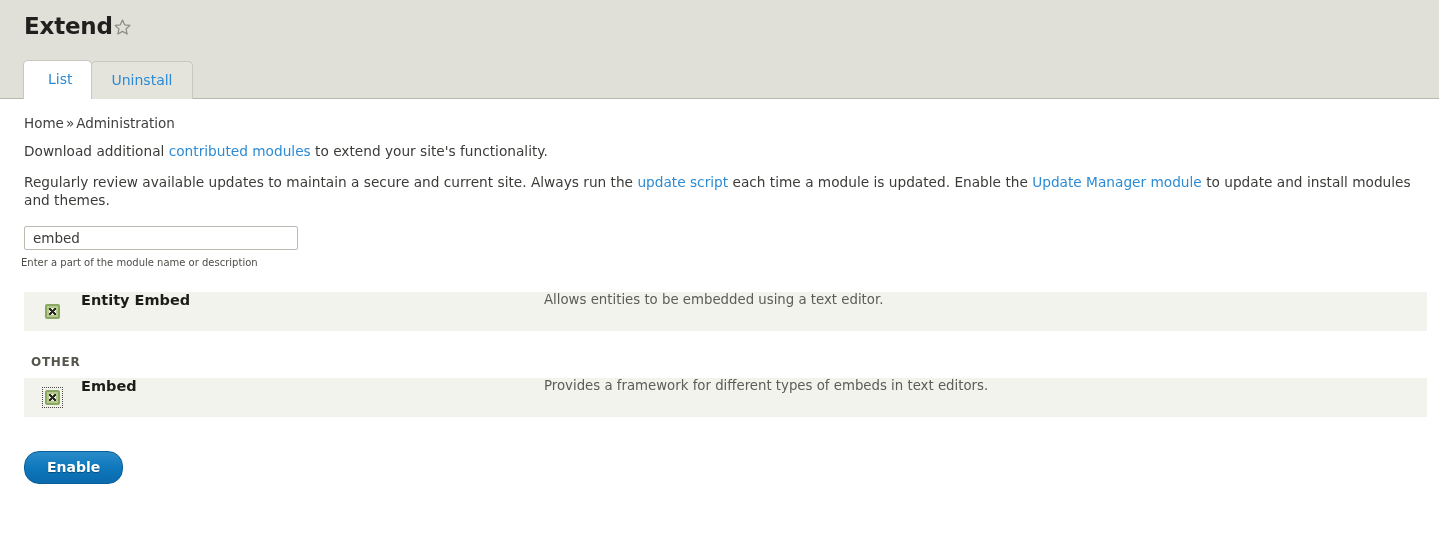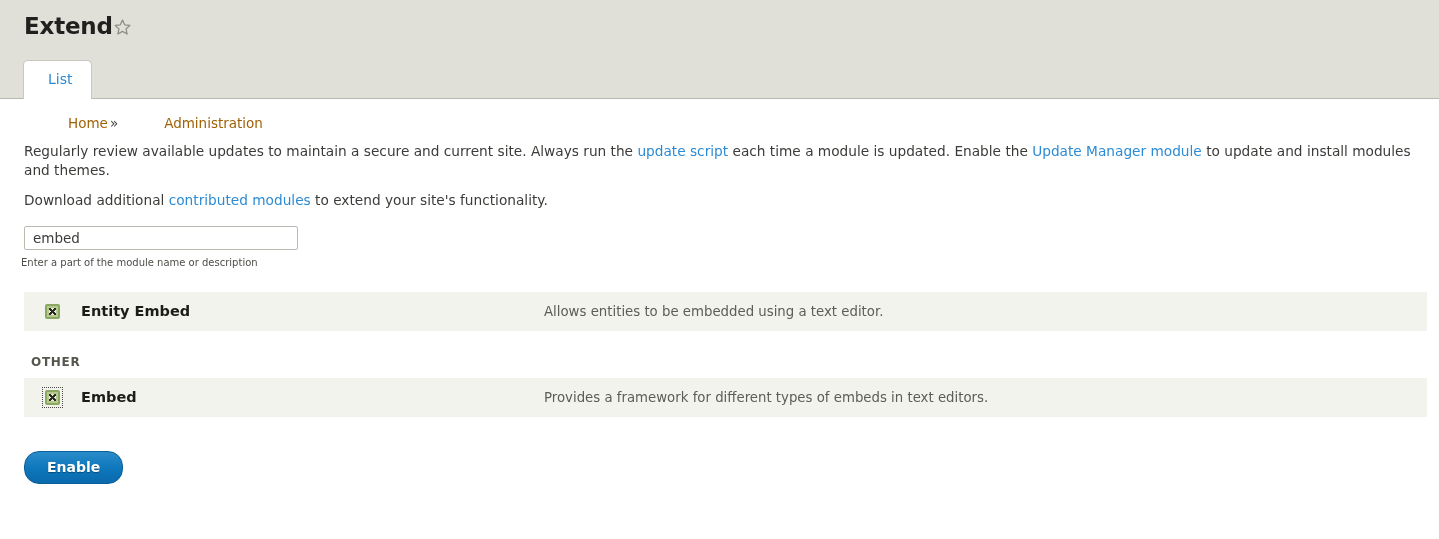--- a/index.html
+++ b/index.html
@@ -79,23 +79,22 @@
   
   .content {
     padding: 0 0 0 0;
   }
   .breadcrumb {
     padding: 16px 0 0 24px;
     font-size: 13.5px;
     line-height: 1.2;
   }
   .breadcrumb a {
-    color: #a16207;
+    color: #404040;
     text-decoration: none;
-    margin-left: 44px;
   }
   .breadcrumb .sep {
     color: #3b3b38;
     padding: 0 2px;
   }
 
   .intro {
     padding: 11px 0 0 24px;
     font-size: 13.7px;
     color: #3b3b38;
@@ -133,21 +132,20 @@
     letter-spacing: 0.7px;
     color: #56564f;
     text-transform: uppercase;
     margin-bottom: 9px;
   }
   .module-row {
     margin: 0 12px 0 24px;
     background: #f3f3ee;
     height: 39px;
     display: flex;
-    align-items: center;
   }
   .row-checkbox-cell {
     width: 57px;
     display: flex;
     align-items: center;
     justify-content: center;
     flex: none;
   }
   .broken-img-icon {
     width: 15px;
@@ -211,32 +209,33 @@
     <span class="page-title">Extend</span>
     <span class="star-icon">
       <svg width="19" height="19" viewBox="0 0 20 20">
         <path d="M10 2.2 L12.3 7.2 L17.8 7.8 L13.7 11.5 L14.9 16.9 L10 14.1 L5.1 16.9 L6.3 11.5 L2.2 7.8 L7.7 7.2 Z" fill="none" stroke="#8c8c80" stroke-width="1.3" stroke-linejoin="round"></path>
       </svg>
     </span>
   </div>
 
   <div class="tabs">
     <a class="tab active" href="#">List</a>
+    <a class="tab" href="#">Uninstall</a>
   </div>
 </div>
 
 <div class="content">
 
   <div class="breadcrumb">
     <a href="#">Home</a><span class="sep">»</span><a href="#">Administration</a>
   </div>
 
+  <div class="intro"><span>Download additional </span><a href="#">contributed modules</a><span> to extend your site's functionality.</span></div>
+
   <div class="intro"><span>Regularly review available updates to maintain a secure and current site. Always run the </span><a href="#">update script</a><span> each time a module is updated. Enable the </span><a href="#">Update Manager module</a><span> to update and install modules and themes.</span></div>
-
-  <div class="intro"><span>Download additional </span><a href="#">contributed modules</a><span> to extend your site's functionality.</span></div>
 
   <div class="search-wrap">
     <input class="search-input" type="text" value="embed" style="">
   </div>
   <div class="search-desc">Enter a part of the module name or description</div>
 
   <div class="group">
     <div class="module-row">
       <div class="row-checkbox-cell">
         <span class="broken-img-icon-outer">

